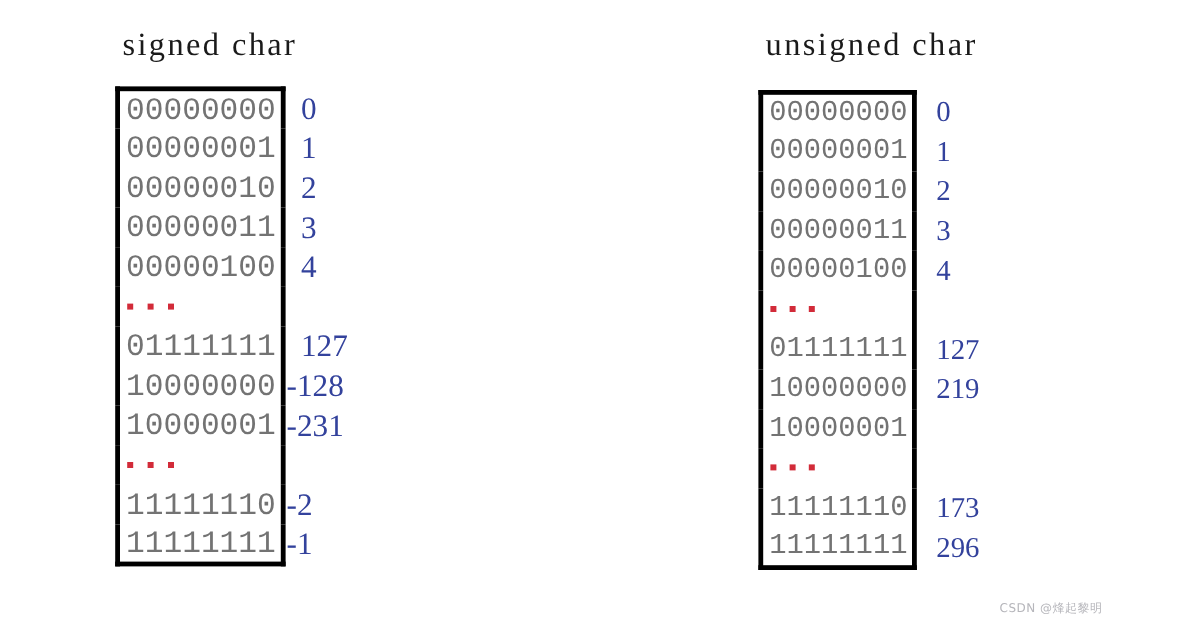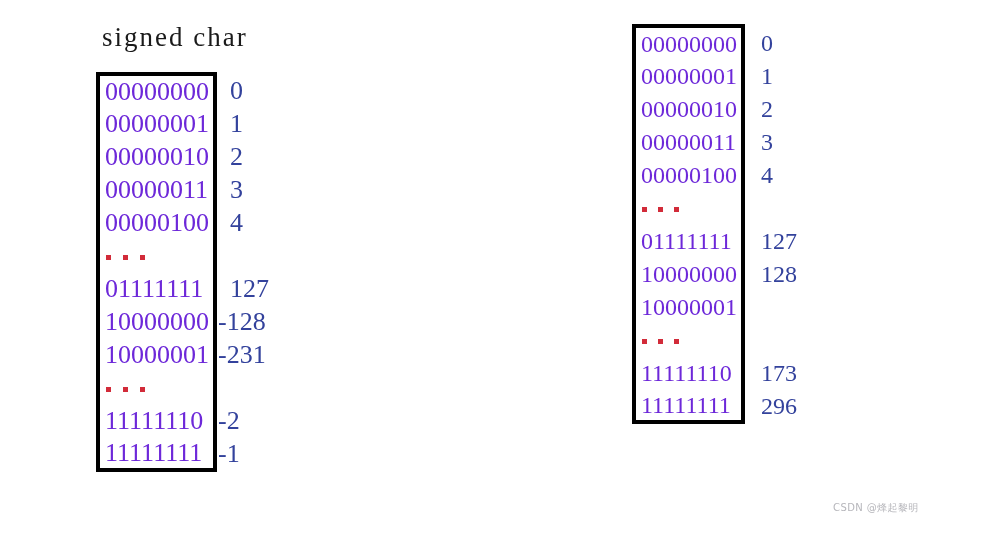--- a/index.html
+++ b/index.html
@@ -53,23 +53,23 @@
     border-spacing: 0;
   }
   .rows-table tr { height: 33px; }
   #block-unsigned .rows-table tr { height: 33px; }
 
   td.bits-cell {
     border-left: 4px solid #000000;
     border-right: 4px solid #000000;
     padding: 0 4px 0 5px;
     vertical-align: middle;
-    font-family: Liberation Serif, serif;
+    font-family: Liberation Mono, monospace;
     font-size: 26px;
-    color: #6d28d9;
+    color: #737373;
     letter-spacing: 0px;
     white-space: pre;
     line-height: 1;
     height: 33px;
     box-sizing: border-box;
   }
   #block-unsigned td.bits-cell {
     font-size: 24px;
     padding: 0 4px 0 5px;
   }
@@ -185,20 +185,21 @@
             <tr class="last-row">
               <td class="bits-cell">11111111</td>
               <td class="val-cell tight"><span class="val-text">-1</span></td>
             </tr>
           </tbody>
       </table>
     </div>
   </div>
 
   <div class="char-block" id="block-unsigned">
+    <div class="block-title">unsigned char</div>
     <div class="rows-wrap">
       <table class="rows-table" id="table-unsigned">
         <tbody>
             <tr class="first-row">
               <td class="bits-cell">00000000</td>
               <td class="val-cell"><span class="val-text">0</span></td>
             </tr>
             <tr>
               <td class="bits-cell">00000001</td>
               <td class="val-cell"><span class="val-text">1</span></td>
@@ -218,21 +219,21 @@
             <tr>
               <td class="bits-cell"><span class="ellipsis-dots"><i></i><i></i><i></i></span></td>
               <td class="val-cell"><span class="val-text"></span></td>
             </tr>
             <tr>
               <td class="bits-cell">01111111</td>
               <td class="val-cell"><span class="val-text">127</span></td>
             </tr>
             <tr>
               <td class="bits-cell">10000000</td>
-              <td class="val-cell"><span class="val-text">128</span></td>
+              <td class="val-cell"><span class="val-text">219</span></td>
             </tr>
             <tr>
               <td class="bits-cell">10000001</td>
               <td class="val-cell"><span class="val-text"></span></td>
             </tr>
             <tr>
               <td class="bits-cell"><span class="ellipsis-dots"><i></i><i></i><i></i></span></td>
               <td class="val-cell"><span class="val-text"></span></td>
             </tr>
             <tr>

